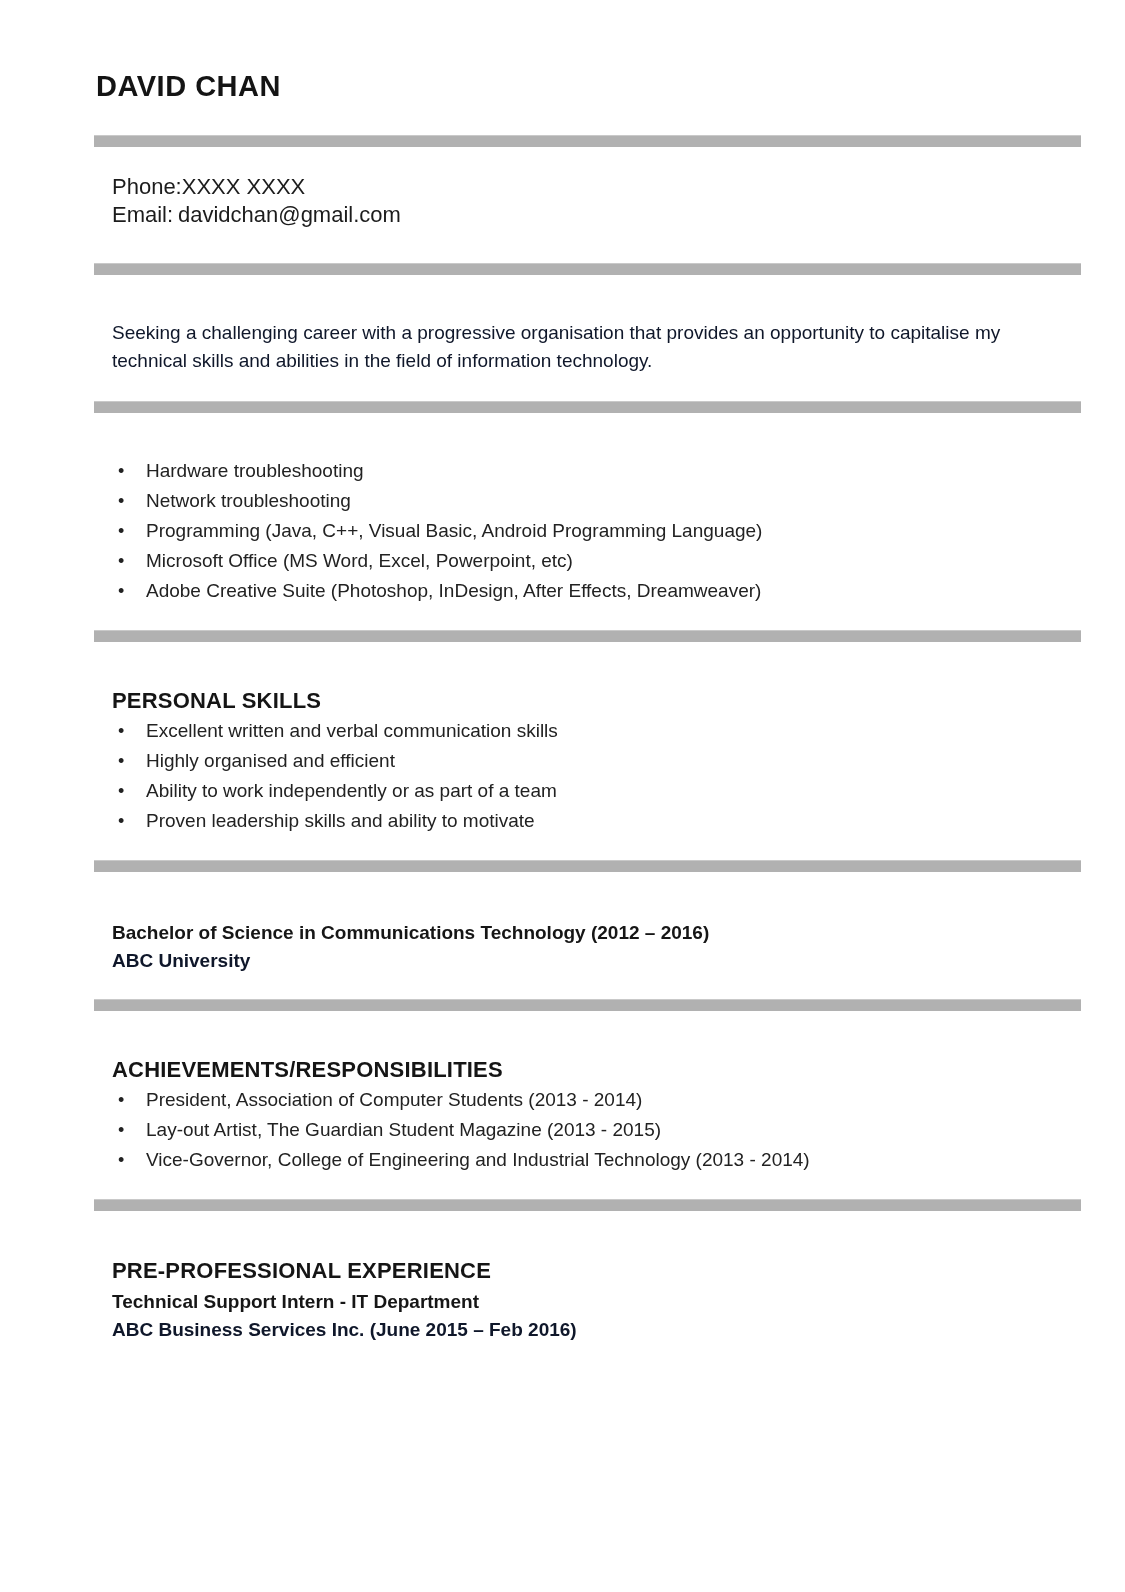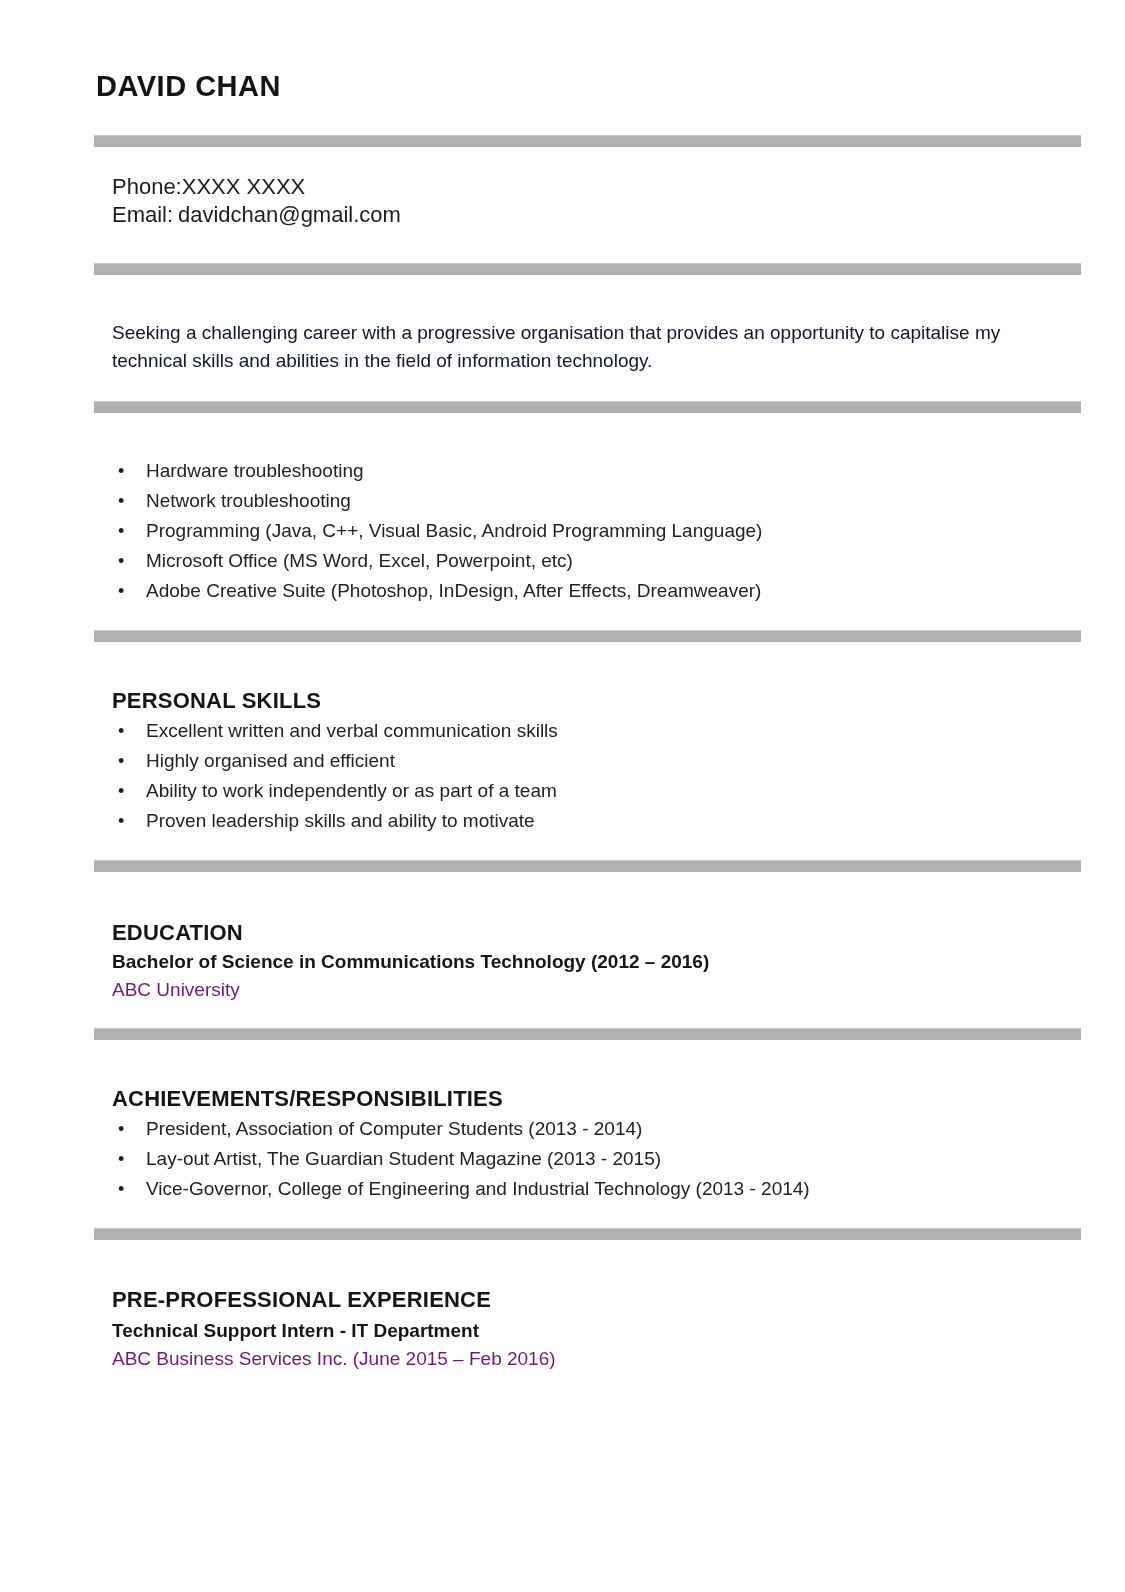--- a/index.html
+++ b/index.html
@@ -93,21 +93,22 @@
     box-sizing: border-box;
     font-size: 18px;
   }
   .item-text {
     flex: 1;
   }
   .line {
     font-size: 19px;
     line-height: 28px;
     margin: 0;
-    color: #701a75;
+    color: #0f172a;
+    font-weight: bold;
   }
   .line.bold {
     font-weight: 700;
     color: #161616;
   }
   .edu-degree { margin-top: 2px; }
   .exp-role { margin-top: 4px; }
   .exp-desc {
     font-size: 19px;
     font-style: italic;
@@ -188,21 +189,20 @@
         <li>
           <span class="bullet">•</span>
           <span class="item-text">Proven leadership skills and ability to motivate</span>
         </li>
       </ul>
   </div>
 
   <div class="divider d5"></div>
 
   <div class="section mt-education">
-    <h2 class="section-title">EDUCATION</h2>
     <p class="line bold edu-degree">Bachelor of Science in Communications Technology (2012 – 2016)</p>
     <p class="line">ABC University</p>
   </div>
 
   <div class="divider d6"></div>
 
   <div class="section mt-achieve">
     <h2 class="section-title">ACHIEVEMENTS/RESPONSIBILITIES</h2>
     <ul class="bullet-list">
         <li>

